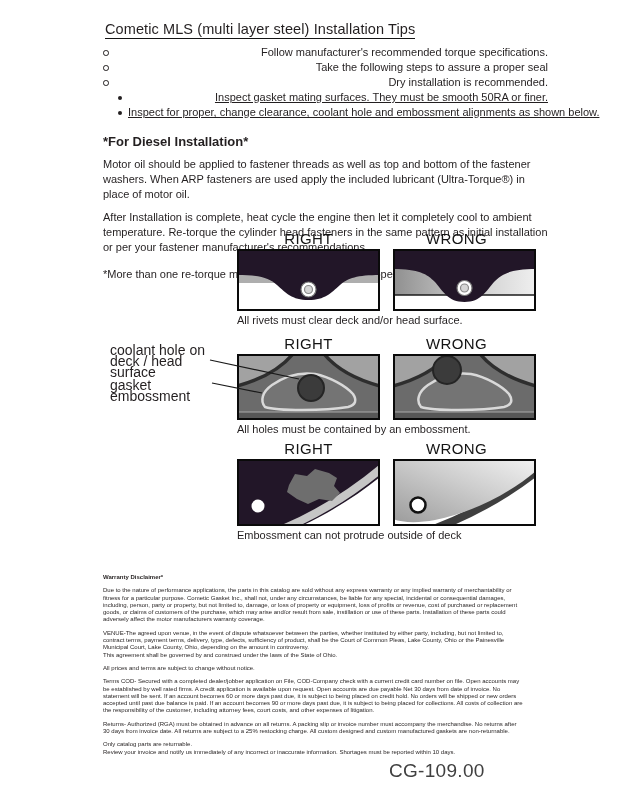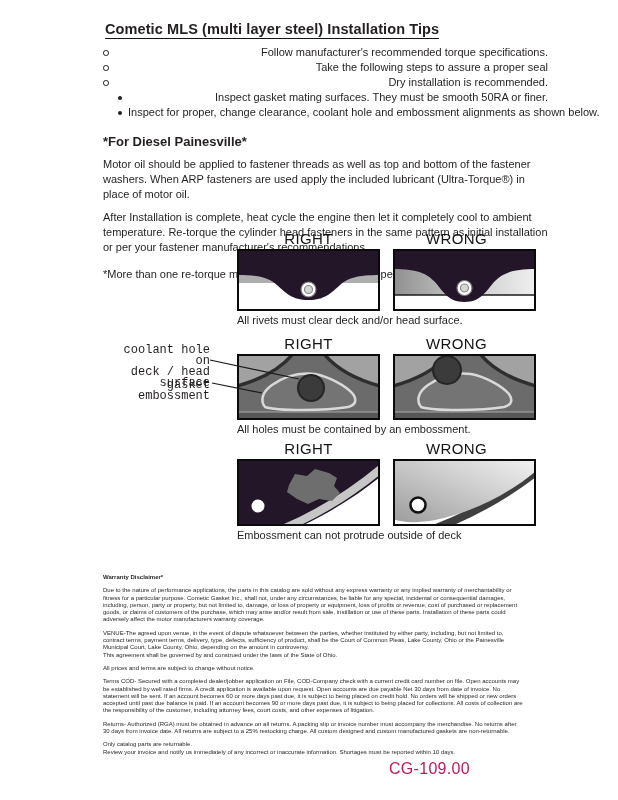--- a/index.html
+++ b/index.html
@@ -1,54 +1,54 @@
 <!DOCTYPE html>
 <html><head>
 <meta charset="utf-8">
 <style>
   html,body{margin:0;padding:0;background:#ffffff;}
   .page{position:relative;width:618px;height:800px;background:#ffffff;overflow:hidden;
         font-family:"Liberation Sans", sans-serif;color:#231f20;}
   
   .top-text{position:absolute;left:103px;top:20px;width:445px;}
-  .title{font-size:14.5px;font-weight:bold;margin:0 0 6px 2px;display:inline-block;
+  .title{font-size:14.5px;font-weight:normal;margin:0 0 6px 2px;display:inline-block;
          border-bottom:1.6px solid #141414;padding-bottom:1px;letter-spacing:0.1px;}
   ul.tips{list-style:none;margin:0;padding:0;font-size:11px;text-align:right;}
   ul.tips li{position:relative;padding-left:10px;line-height:15px;white-space:nowrap;}
-  ul.tips li.sub{margin-left:15px;}
+  ul.tips li.sub{margin-left:15px;text-decoration:underline;}
   .b-open{position:absolute;left:0;top:5px;width:3.6px;height:3.6px;border:1.1px solid #231f20;
           border-radius:50%;}
   .b-solid{position:absolute;left:0;top:5.5px;width:4.2px;height:4.2px;background:#231f20;
            border-radius:50%;}
   .diesel-h{font-size:13px;font-weight:bold;margin:14px 0 0 0;}
   .top-text p{font-size:11px;line-height:15px;margin:8px 0 0 0;}
   .top-text p.note{margin-top:12px;}
   
   .diagrams{position:absolute;left:237px;top:230px;width:301px;}
   .dia-labels{display:flex;gap:5px;}
   .dia-labels span{width:143px;text-align:center;font-size:15px;letter-spacing:0.4px;color:#141414;}
   .dia-boxes{display:flex;gap:13px;margin-top:2px;}
   .dia-caption{font-size:11px;line-height:11.5px;margin-top:4px;color:#231f20;}
   .dia-row{margin-bottom:8px;}
   .dia-row.r2{margin-bottom:5px;}
   svg.diabox{display:block;}
   
-  .side-label{position:absolute;left:110px;width:100px;text-align:right;font-size:12px;
-              line-height:11px;color:#231f20;font-family:Liberation Mono, monospace;}
+  .side-label{position:absolute;left:110px;width:100px;font-size:14px;
+              line-height:11px;color:#231f20;}
   .lbl-coolant{top:345px;}
   .lbl-gasket{top:380px;}
   .leader-lines{position:absolute;left:203px;top:352px;}
   
   .warranty{position:absolute;left:103px;top:574px;width:420px;font-size:6px;line-height:7.3px;
             color:#2b2727;}
   .w-head{font-weight:bold;margin-bottom:6px;}
   .w-para{margin-bottom:6px;}
   .w-para div{margin:0;}
   
-  .footer-code{position:absolute;left:389px;top:760px;font-size:16px;color:#be185d;
+  .footer-code{position:absolute;left:389px;top:760px;font-size:19px;color:#404040;
                letter-spacing:0.3px;}
 </style>
 </head>
 <body>
 
 <div class="page">
 
   <div class="top-text">
     <h1 class="title">Cometic MLS (multi layer steel) Installation Tips</h1>
     <ul class="tips">
@@ -66,21 +66,21 @@
       </li>
       <li class="sub">
         <span class="b-solid"></span>
         <span>Inspect gasket mating surfaces.  They must be smooth 50RA or finer.</span>
       </li>
       <li class="sub">
         <span class="b-solid"></span>
         <span>Inspect for proper, change clearance, coolant hole and embossment alignments as shown below.</span>
       </li>
     </ul>
-    <h2 class="diesel-h">*For Diesel Painesville*</h2>
+    <h2 class="diesel-h">*For Diesel Installation*</h2>
     <p>Motor oil should be applied to fastener threads as well as top and bottom of the fastener washers. When ARP fasteners are used apply the included lubricant (Ultra-Torque®) in place of motor oil.</p>
     <p>After Installation is complete, heat cycle the engine then let it completely cool to ambient temperature. Re-torque the cylinder head fasteners in the same pattern as initial installation or per your fastener manufacturer's recommendations.</p>
     <p class="note">*More than one re-torque may be required to achieve proper fastener stretch*</p>
   </div>
 
   <div class="diagrams">
 
     <div class="dia-row">
       <div class="dia-labels">
         <span>RIGHT</span>

